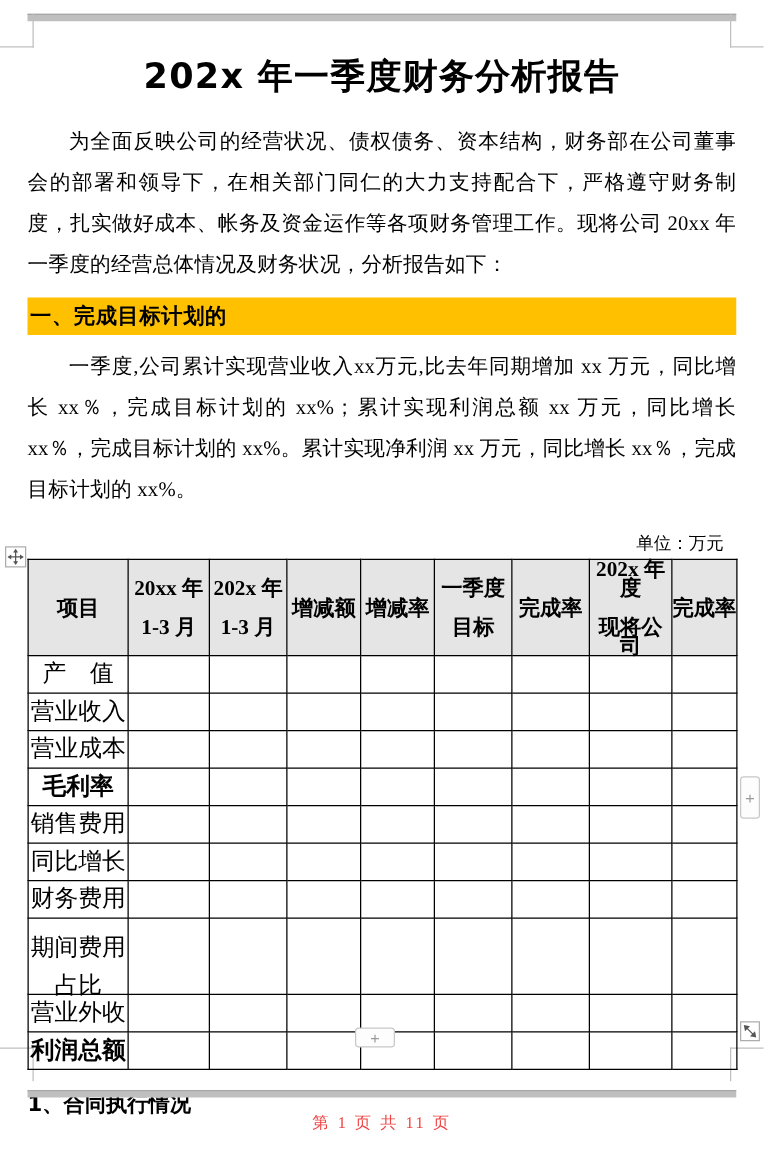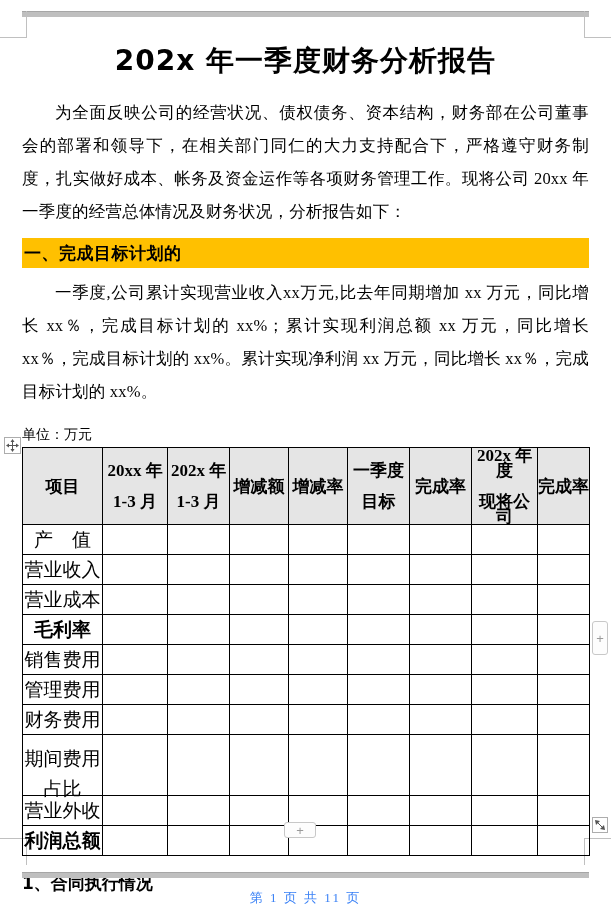--- a/index.html
+++ b/index.html
@@ -48,21 +48,21 @@
     border-top: 1px solid #a6a6a6;
   }
   .page-footer-text {
     position: absolute;
     left: 0;
     right: 0;
     bottom: 16px;
     text-align: center;
     font-size: 13px;
     letter-spacing: 2px;
-    color: #3b82f6;
+    color: #ef4444;
     font-family: "Liberation Serif", "DejaVu Serif", serif;
   }
 
   
   .doc {
     position: absolute;
     left: 22px;
     top: 20px;
     width: 567px;
   }
@@ -92,20 +92,21 @@
     height: 30px;
     line-height: 30px;
     font-size: 17px;
     font-weight: bold;
     padding-left: 2px;
     font-family: "DejaVu Sans", "Liberation Sans", sans-serif;
     letter-spacing: 0.5px;
   }
 
   .unit-line {
+    text-align: right;
     font-size: 14px;
     margin-top: 18px;
     margin-bottom: 3px;
     padding-right: 10px;
   }
 
   
   table.fin {
     border-collapse: collapse;
     width: 567px;
@@ -315,21 +316,21 @@
           <td></td>
           <td></td>
           <td></td>
           <td></td>
           <td></td>
           <td></td>
           <td></td>
           <td></td>
         </tr>
         <tr>
-          <td class="rowlabel">管理费用</td>
+          <td class="rowlabel">同比增长</td>
           <td></td>
           <td></td>
           <td></td>
           <td></td>
           <td></td>
           <td></td>
           <td></td>
           <td></td>
         </tr>
         <tr>

